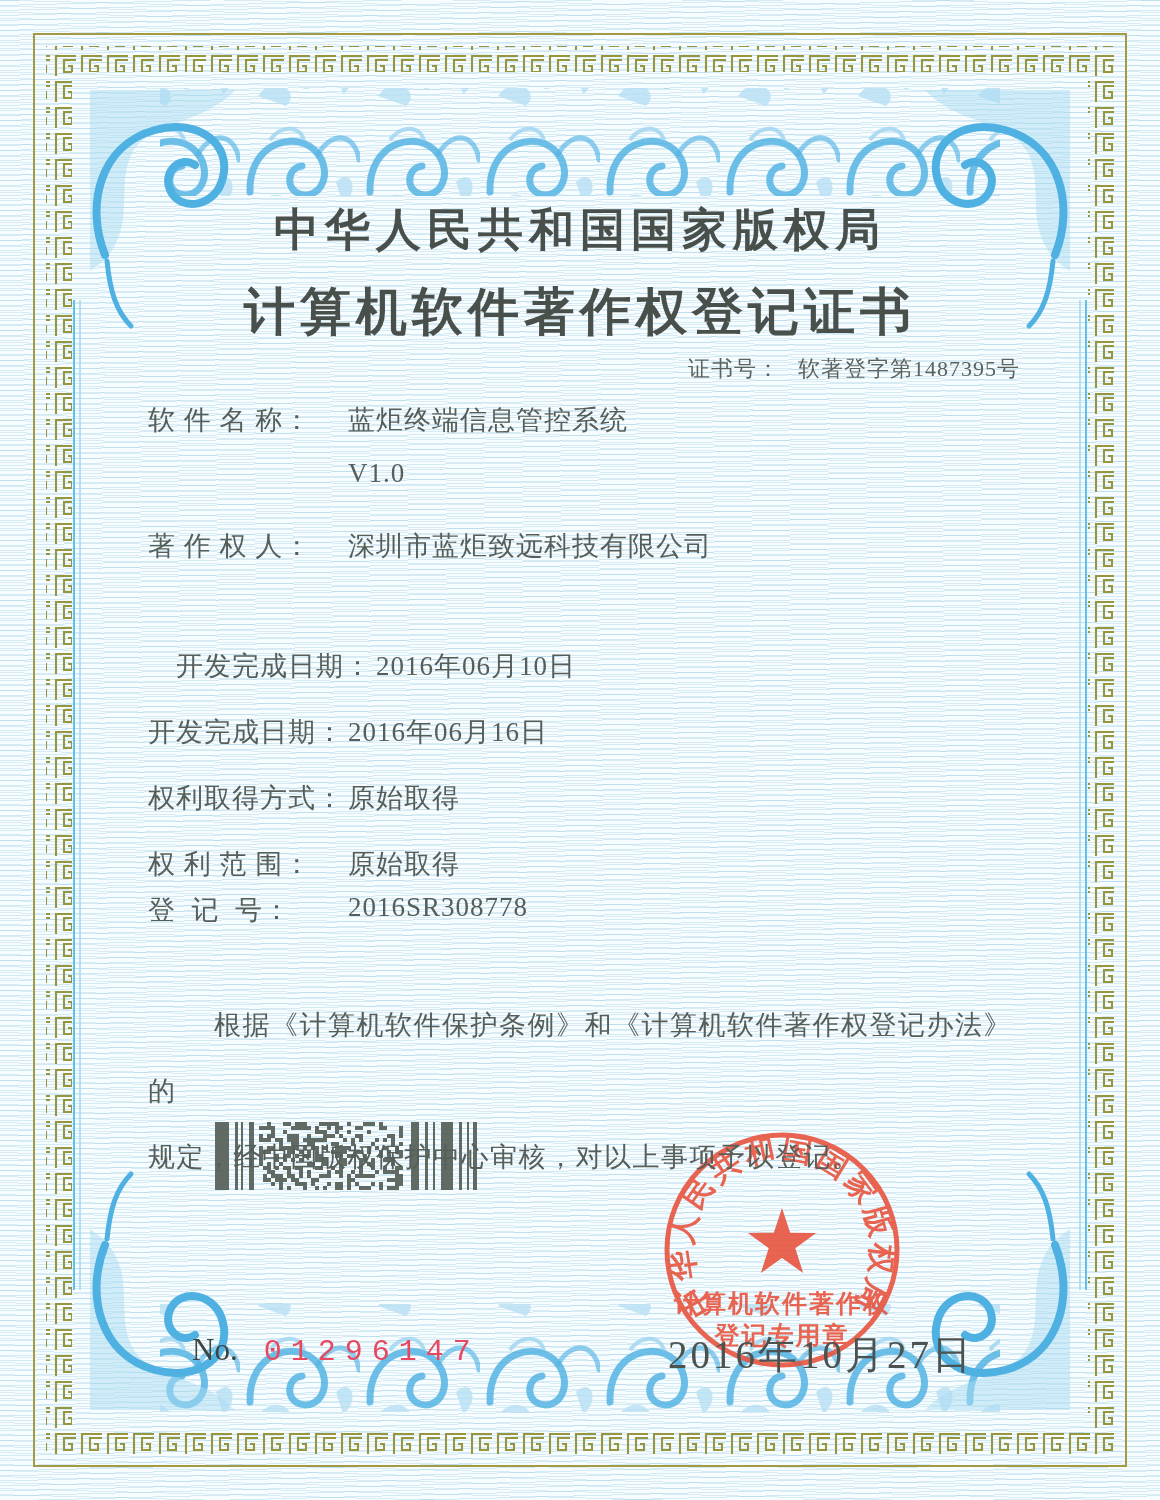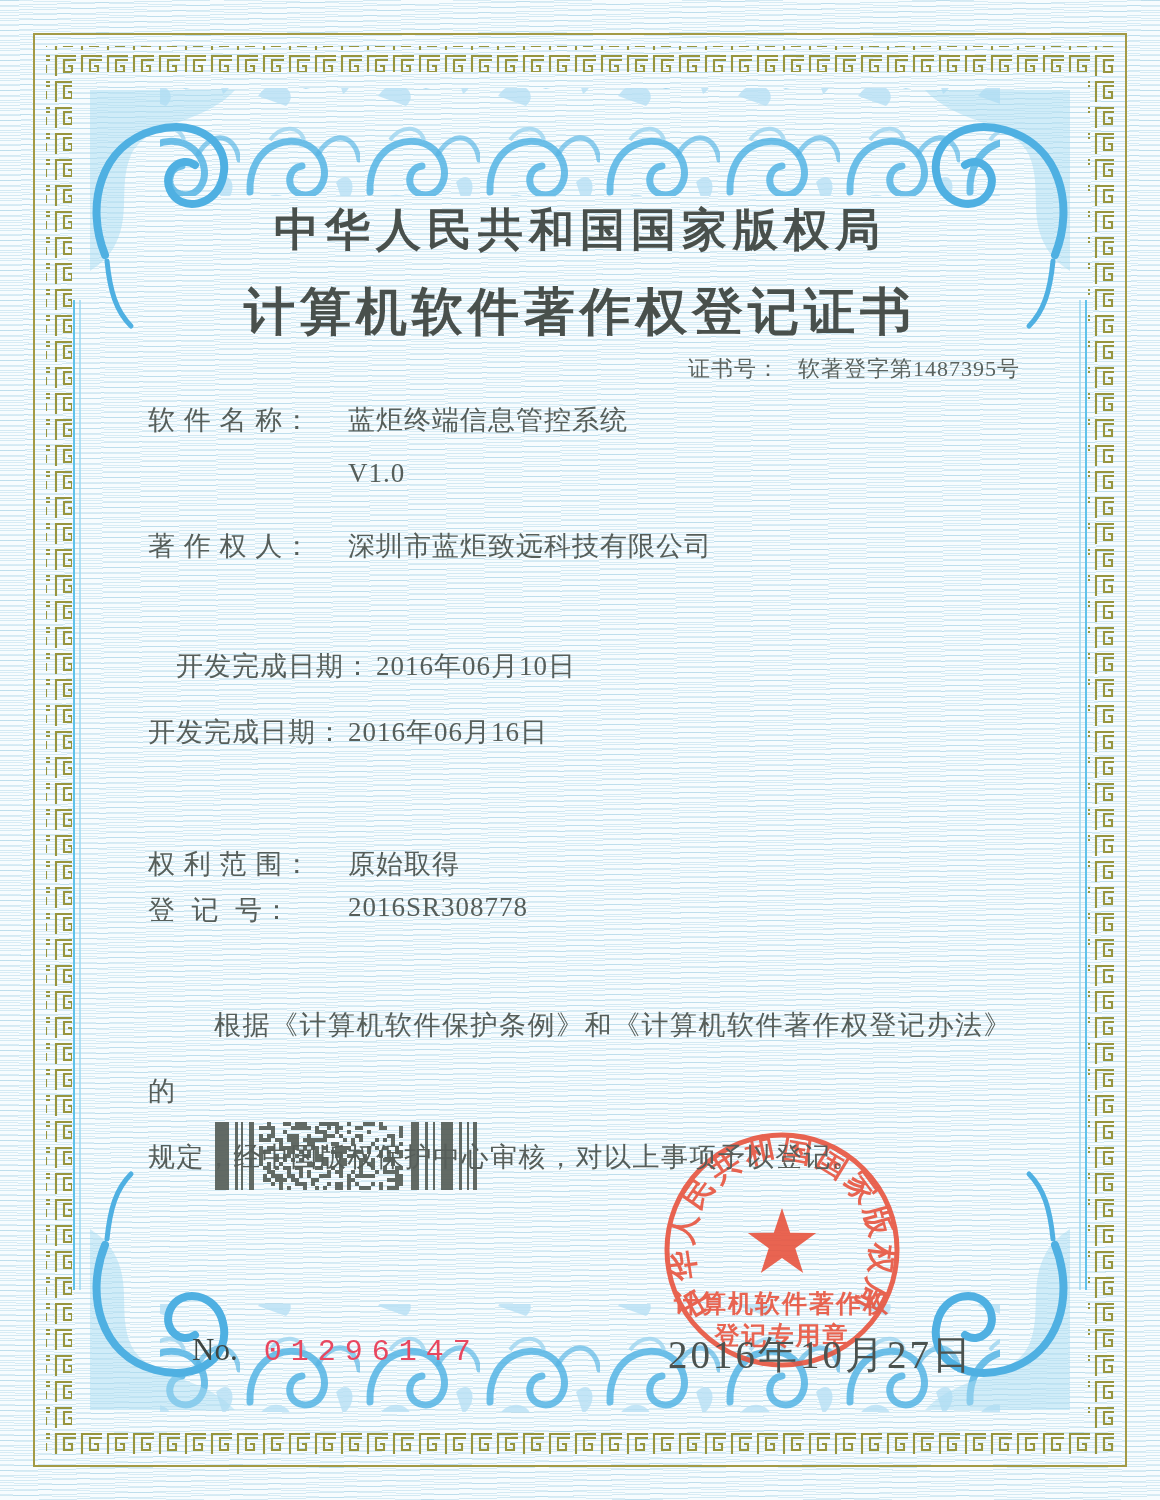--- a/index.html
+++ b/index.html
@@ -391,20 +391,23 @@
   </div>
 
   <div class="abs row" style="top:648px;margin-left:28px;">
     <span class="lbl">开发完成日期：</span><span class="val">2016年06月10日</span>
   </div>
 
   <div class="abs row" style="top:714px;">
     <span class="lbl">开发完成日期：</span><span class="val">2016年06月16日</span>
   </div>
 
+  <div class="abs row" style="top:780px;">
+    <span class="lbl">权利取得方式：</span><span class="val">原始取得</span>
+  </div>
 
   <div class="abs row" style="top:846px;">
     <span class="lbl">权 利 范 围：</span><span class="val">原始取得</span>
   </div>
 
   <div class="abs row" style="top:892px;">
     <span class="lbl">登  记  号：</span><span class="val">2016SR308778</span>
   </div>
 
   <div class="abs statement">

